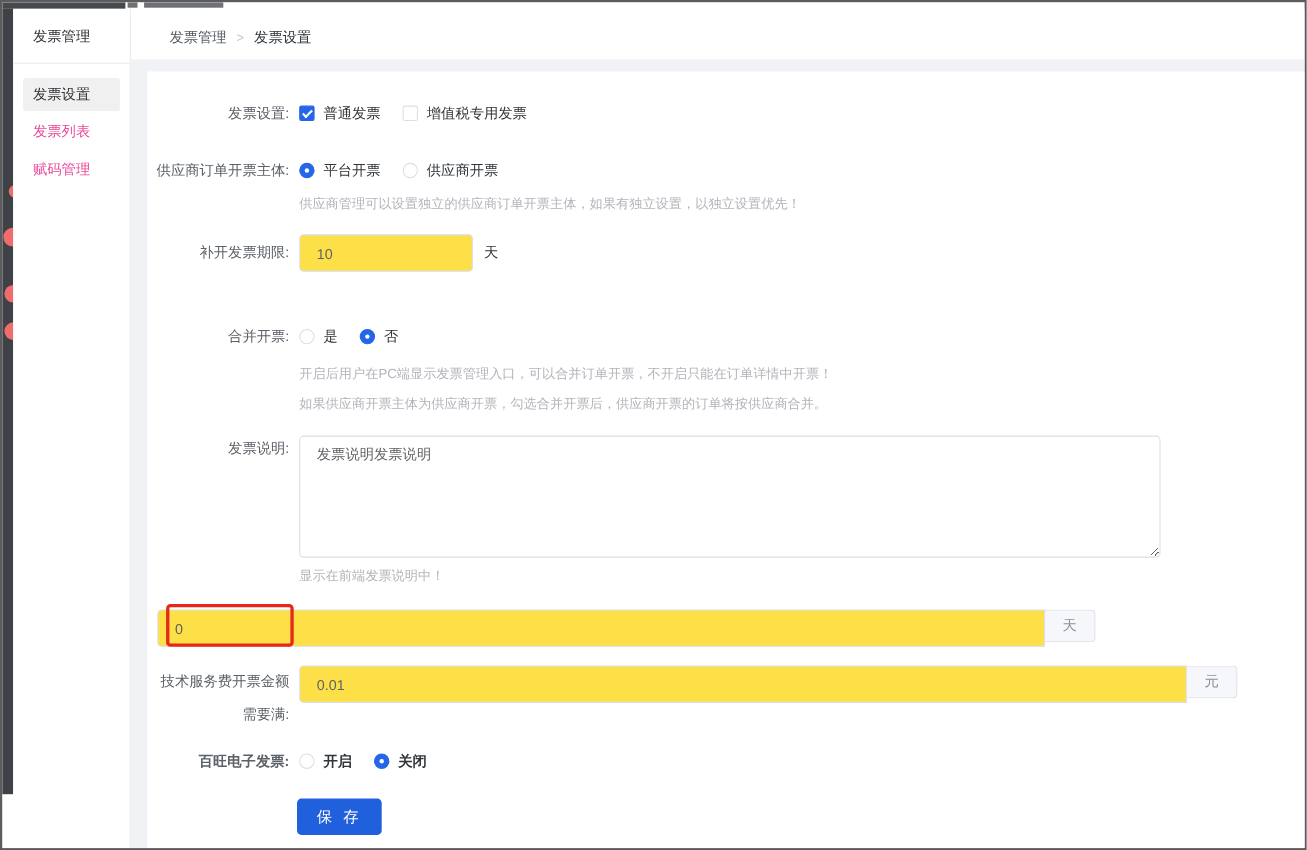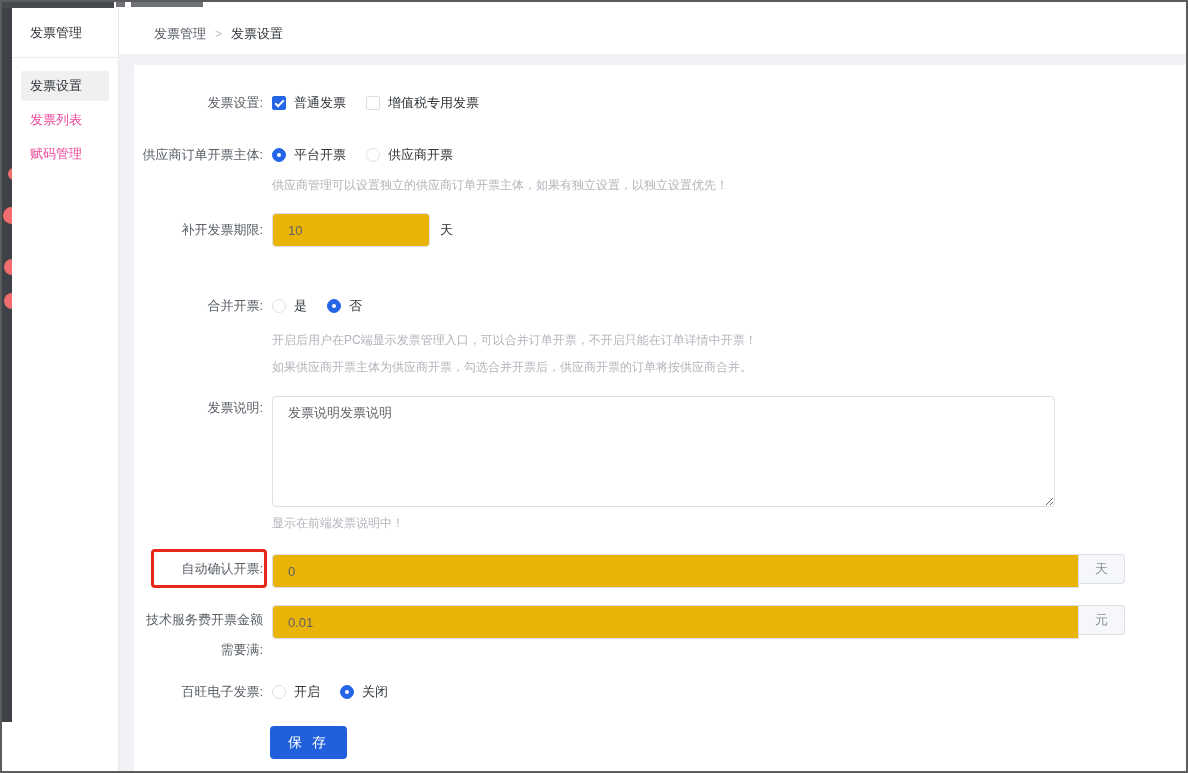--- a/index.html
+++ b/index.html
@@ -44,21 +44,21 @@
   .cb { position:relative; width:14px; height:14px; border:1px solid #dcdfe6; border-radius:2px; background:#fff; cursor:pointer; flex:none; }
   .cb.on { background:#2566e8; border-color:#2566e8; }
   .cb.on::after { content:""; position:absolute; left:4px; top:1px; width:3px; height:7px; border:solid #fff; border-width:0 2px 2px 0; transform:rotate(45deg); }
 
   
   .rd { position:relative; width:14px; height:14px; border:1px solid #dcdfe6; border-radius:50%; background:#fff; cursor:pointer; flex:none; }
   .rd.on { background:#2566e8; border-color:#2566e8; }
   .rd.on::after { content:""; position:absolute; left:4px; top:4px; width:4px; height:4px; border-radius:50%; background:#fff; }
 
   
-  .tinput { height:30px; border:1px solid #dcdfe6; border-radius:4px; padding:16px 15px; font-size:13px; color:#606266; outline:none; font-family:inherit; background:#eab308; }
+  .tinput { height:30px; border:1px solid #dcdfe6; border-radius:4px; padding:16px 15px; font-size:13px; color:#606266; outline:none; font-family:inherit; background:#fde047; }
   .unit-plain { margin-left:10px; font-size:13px; color:#303539; }
   .igroup { display:flex; width:853px; height:30px; }
   .igroup .tinput { flex:1; border-radius:4px 0 0 4px; }
   .append { width:46px; flex:none; background:#f5f7fa; border:1px solid #dcdfe6; border-left:none; border-radius:0 4px 4px 0; display:flex; align-items:center; justify-content:center; font-size:13px; color:#8d9097; }
 
   textarea.tarea { position:absolute; left:138px; width:783px; height:111px; border:1px solid #dcdfe6; border-radius:4px; padding:7px 15px; font-size:13px; color:#606266; font-family:Liberation Sans, sans-serif; resize:both; outline:none; }
 
   
   .anno { position:absolute; left:17px; top:-5px; width:116px; height:39px; border:3px solid #e7271a; border-radius:4px; pointer-events:none; }
 
@@ -137,41 +137,40 @@
         </div>
       </div>
       <div class="help" style="top:267px;">开启后用户在PC端显示发票管理入口，可以合并订单开票，不开启只能在订单详情中开票！</div>
       <div class="help" style="top:294px;">如果供应商开票主体为供应商开票，勾选合并开票后，供应商开票的订单将按供应商合并。</div>
 
       <div class="flabel" style="position:absolute;top:334px;left:0;">发票说明:</div>
       <textarea class="tarea" style="top: 331px;">发票说明发票说明</textarea>
       <div class="help" style="top:450px;">显示在前端发票说明中！</div>
 
       <div class="row" style="top:489px;height:30px;">
-        <div class="flabel" style="line-height:30px;">自动确认开票:</div>
         <div class="anno"></div>
         <div class="ctrl">
           <div class="igroup">
             <input class="tinput" value="0" style="">
             <div class="append">天</div>
           </div>
         </div>
       </div>
 
       <div class="row" style="top:540px;height:30px;align-items:flex-start;">
         <div class="flabel" style="line-height:30px;">技术服务费开票金额需要满:</div>
         <div class="ctrl">
           <div class="igroup">
             <input class="tinput" value="0.01" style="">
             <div class="append">元</div>
           </div>
         </div>
       </div>
 
-      <div class="row" style="top:619px;height:16px;">
+      <div class="row" style="top:619px;height:16px;font-weight:bold;">
         <div class="flabel">百旺电子发票:</div>
         <div class="ctrl">
           <span class="rd"></span>
           <span class="optlabel">开启</span>
           <span class="rd opt2 on"></span>
           <span class="optlabel">关闭</span>
         </div>
       </div>
 
       <button class="save-btn">保 存</button>

